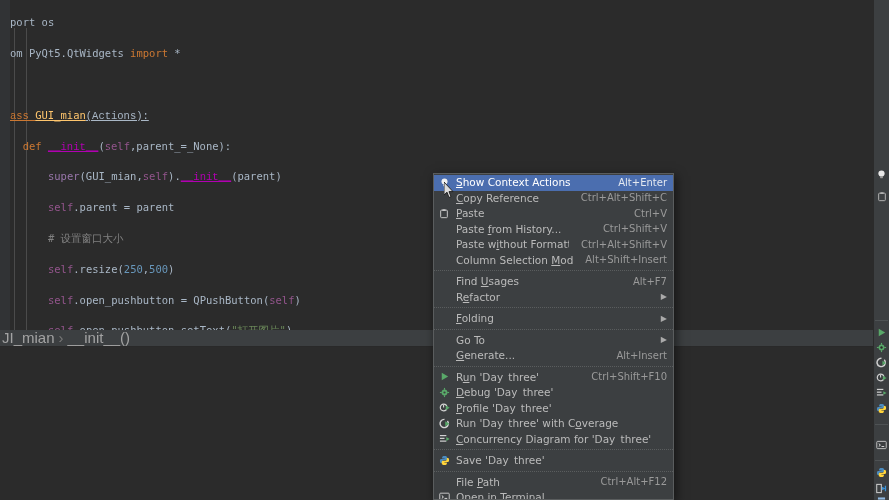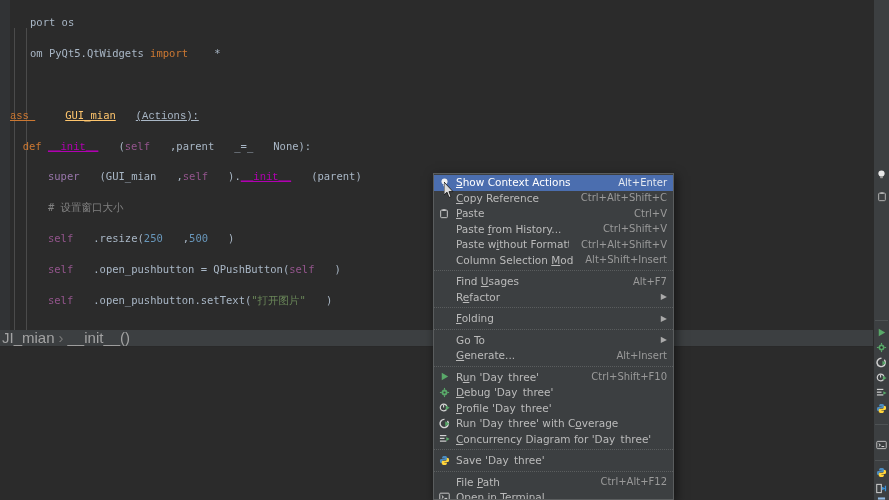--- a/index.html
+++ b/index.html
@@ -47,25 +47,25 @@
     font-family: "DejaVu Sans Mono", monospace;
     font-size: 10.5px;
     line-height: 15.4px;
     white-space: pre;
   }
   .ln { display: block; height: 15.4px; padding-left: 10px; }
 
   
   .kw   { color: #cc7832; }
   .self { color: #94558d; }
-  .id   { color: #a9b7c6; margin-left: 20px; }
+  .id   { color: #a9b7c6; }
   .num  { color: #6897bb; }
   .str  { color: #6a8759; }
   .cmt  { color: #808080; }
-  .deff { color: #ffc66d; text-decoration: underline; margin-left: 30px; }
+  .deff { color: #ffc66d; text-decoration: underline; }
   .undl { text-decoration: underline; font-family: Liberation Mono, monospace; }
   .magic{ color: #b200b2; }
   .pink { color: #9876aa; }
 
   
   #breadcrumb {
     position: absolute;
     left: 0; top: 330px;
     width: 874px; height: 16px;
     background: #3c3f41;
@@ -180,20 +180,21 @@
   <div id="indent-guide2"></div>
   <div id="indent-guide"></div>
 
   <div id="code">
 <span class="ln" style="top:0"><span class="id">port os</span></span>
 <span class="ln"><span class="id">om PyQt5.QtWidgets </span><span class="kw">import</span><span class="id"> *</span></span>
 <span class="ln"> </span>
 <span class="ln"><span class="kw undl">ass </span><span class="deff">GUI_mian</span><span class="id undl">(Actions):</span></span>
 <span class="ln">  <span class="kw">def </span><span class="magic undl">__init__</span><span class="id">(</span><span class="self">self</span><span class="id">,parent</span><span class="id">_=_</span><span class="id">None):</span></span>
 <span class="ln">      <span class="pink">super</span><span class="id">(GUI_mian</span><span class="id">,</span><span class="self">self</span><span class="id">).</span><span class="magic undl">__init__</span><span class="id">(parent)</span></span>
+<span class="ln">      <span class="self">self</span><span class="id">.parent = parent</span></span>
 <span class="ln">      <span class="cmt"># 设置窗口大小</span></span>
 <span class="ln">      <span class="self">self</span><span class="id">.resize(</span><span class="num">250</span><span class="id">,</span><span class="num">500</span><span class="id">)</span></span>
 <span class="ln">      <span class="self">self</span><span class="id">.open_pushbutton = QPushButton(</span><span class="self">self</span><span class="id">)</span></span>
 <span class="ln">      <span class="self">self</span><span class="id">.open_pushbutton.setText(</span><span class="str">"打开图片"</span><span class="id">)</span></span>
 
 
 
 
 
 

